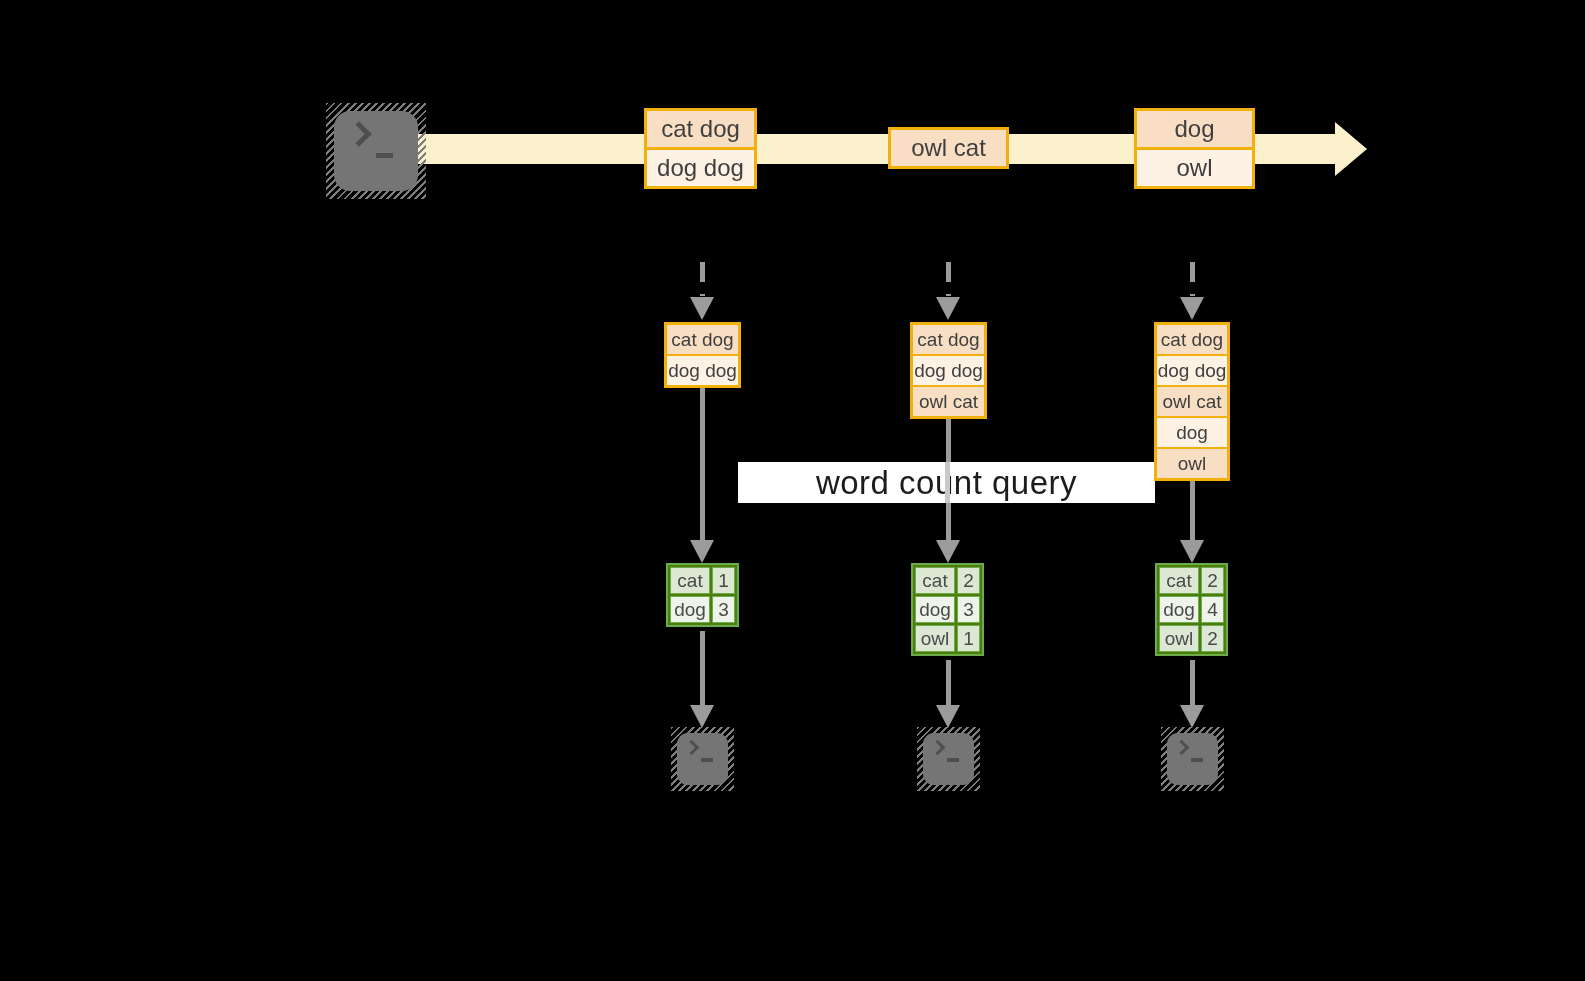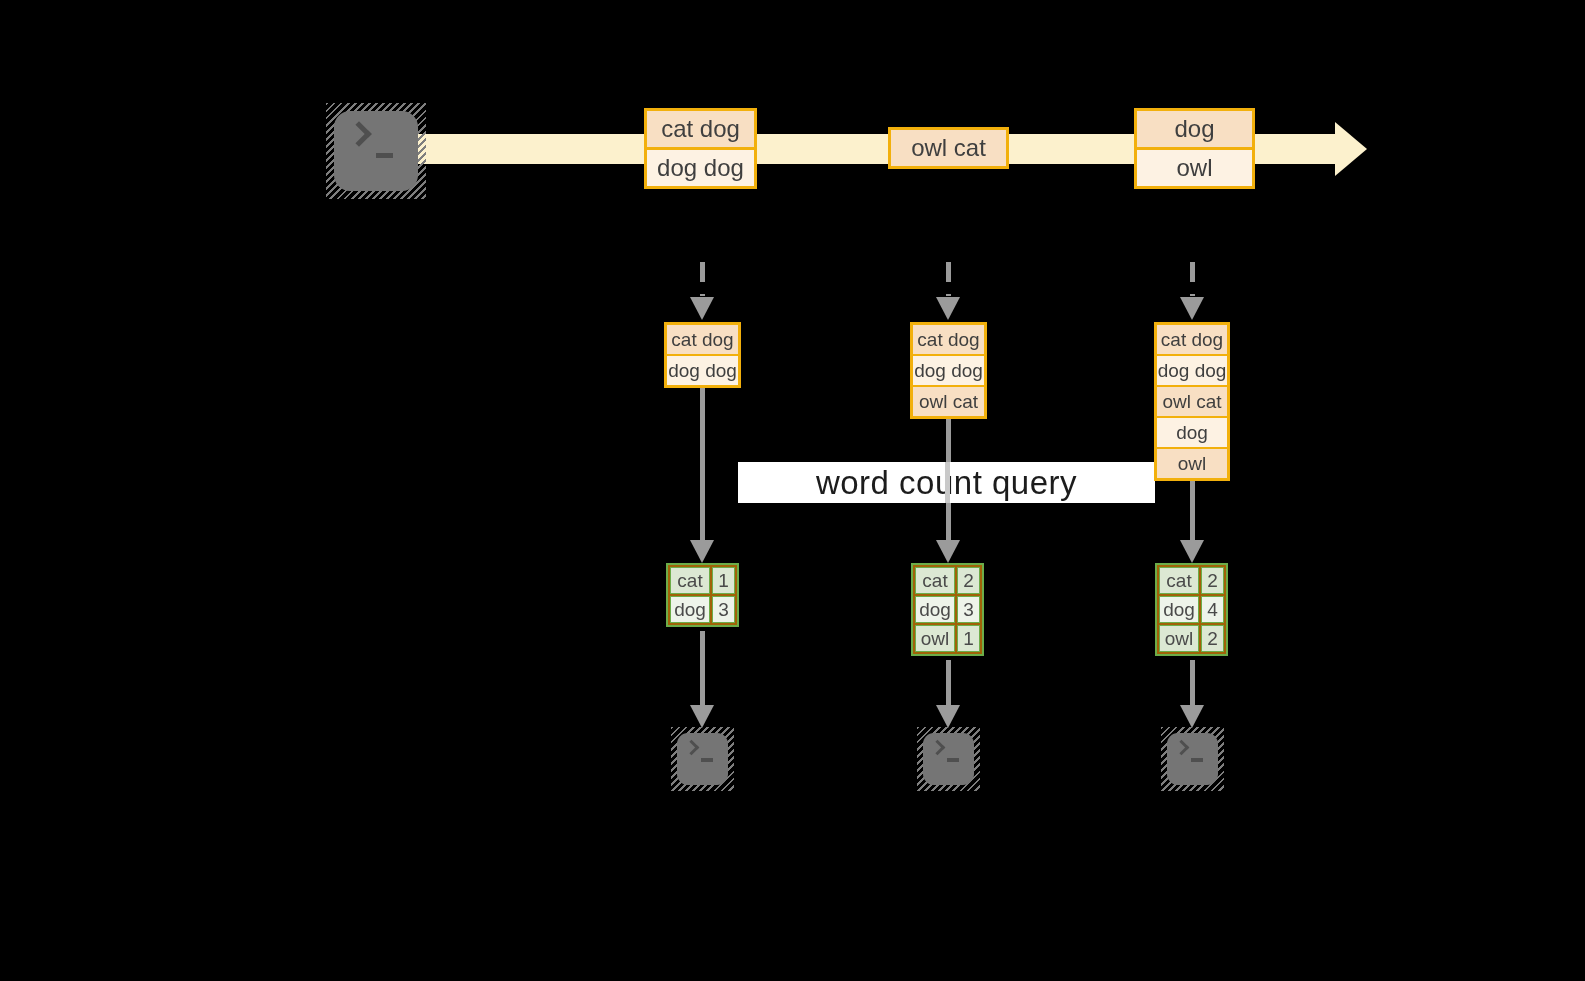--- a/index.html
+++ b/index.html
@@ -52,21 +52,21 @@
 
   
   .query-band { position:absolute; left:693px; top:462px; width:417px; height:41px;
     background:#FFFFFF; z-index:5; display:flex; align-items:center; justify-content:center;
     font-size:33px; color:#1C1C1C; letter-spacing:0.5px; }
   .band-cross { position:absolute; left:900px; top:462px; width:5px; height:41px;
     background:#C9C9C9; z-index:6; }
 
   
   .gtable { position:absolute; box-sizing:border-box; width:73px; z-index:10;
-    border:2.5px solid #6CAD49; background:#a16207; padding:2px;
+    border:2.5px solid #6CAD49; background:#4d7c0f; padding:2px;
     display:grid; grid-template-columns:1fr 23px; gap:2px; }
   .gcell { box-sizing:border-box; height:27px; border:1.5px solid #6CAD49;
     display:flex; align-items:center; justify-content:center;
     font-size:19px; color:#4A4A4A; }
   .gcell.dark  { background:#DCE8D3; }
   .gcell.light { background:#EEF4EA; }
 </style>
 </head>
 <body>
 

